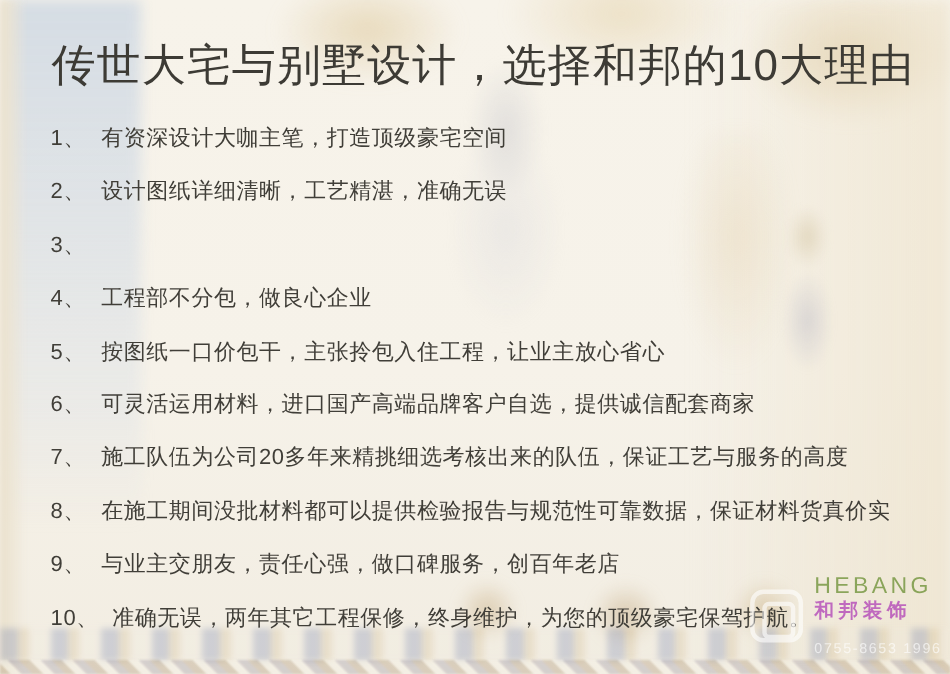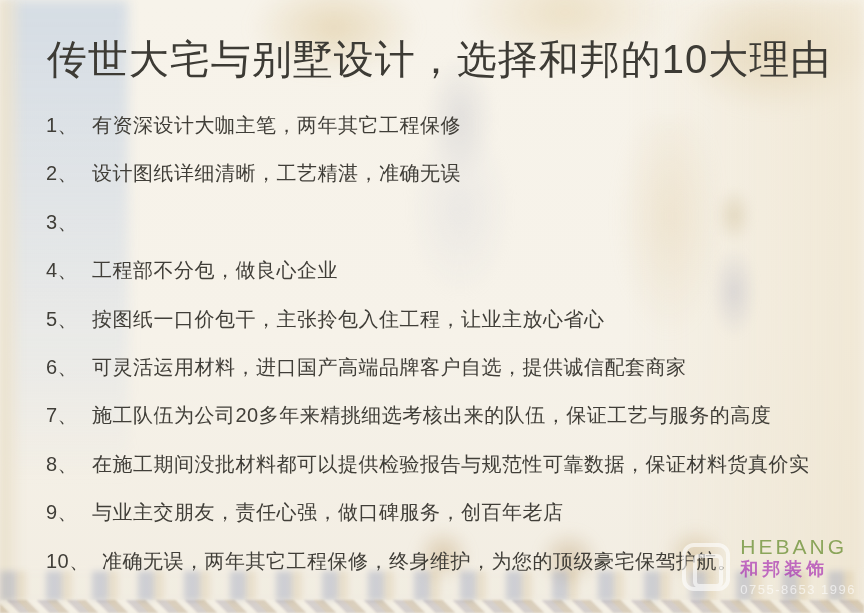--- a/index.html
+++ b/index.html
@@ -156,21 +156,21 @@
     font-size: 18px;
     letter-spacing: 4px;
     color: #a21caf;
     font-weight: bold;
     margin-top: 2px;
   }
   .logo-phone {
     font-size: 13px;
     letter-spacing: 1.5px;
     color: #ffffff;
-    margin-top: 4px;
+    margin-top: 18px;
   }
 </style>
 </head>
 <body>
 
 <div class="stage">
 
   <div class="bg-layer bg-base"></div>
   <div class="bg-layer bg-left-window"></div>
   <div class="bg-layer bg-left-pillar"></div>
@@ -181,21 +181,21 @@
   <div class="bg-layer bg-sconce"></div>
   <div class="bg-layer bg-furniture"></div>
   <div class="bg-layer bg-carpet"></div>
   <div class="bg-layer bg-carpet-border"></div>
 
   <h1 class="title">传世大宅与别墅设计，选择和邦的10大理由</h1>
 
   <div class="reasons">
     <div class="reason">
       <span class="num">1、</span>
-      <span class="txt">有资深设计大咖主笔，两年其它工程保修</span>
+      <span class="txt">有资深设计大咖主笔，打造顶级豪宅空间</span>
     </div>
     <div class="reason">
       <span class="num">2、</span>
       <span class="txt">设计图纸详细清晰，工艺精湛，准确无误</span>
     </div>
     <div class="reason">
       <span class="num">3、</span>
     </div>
     <div class="reason">
       <span class="num">4、</span>

